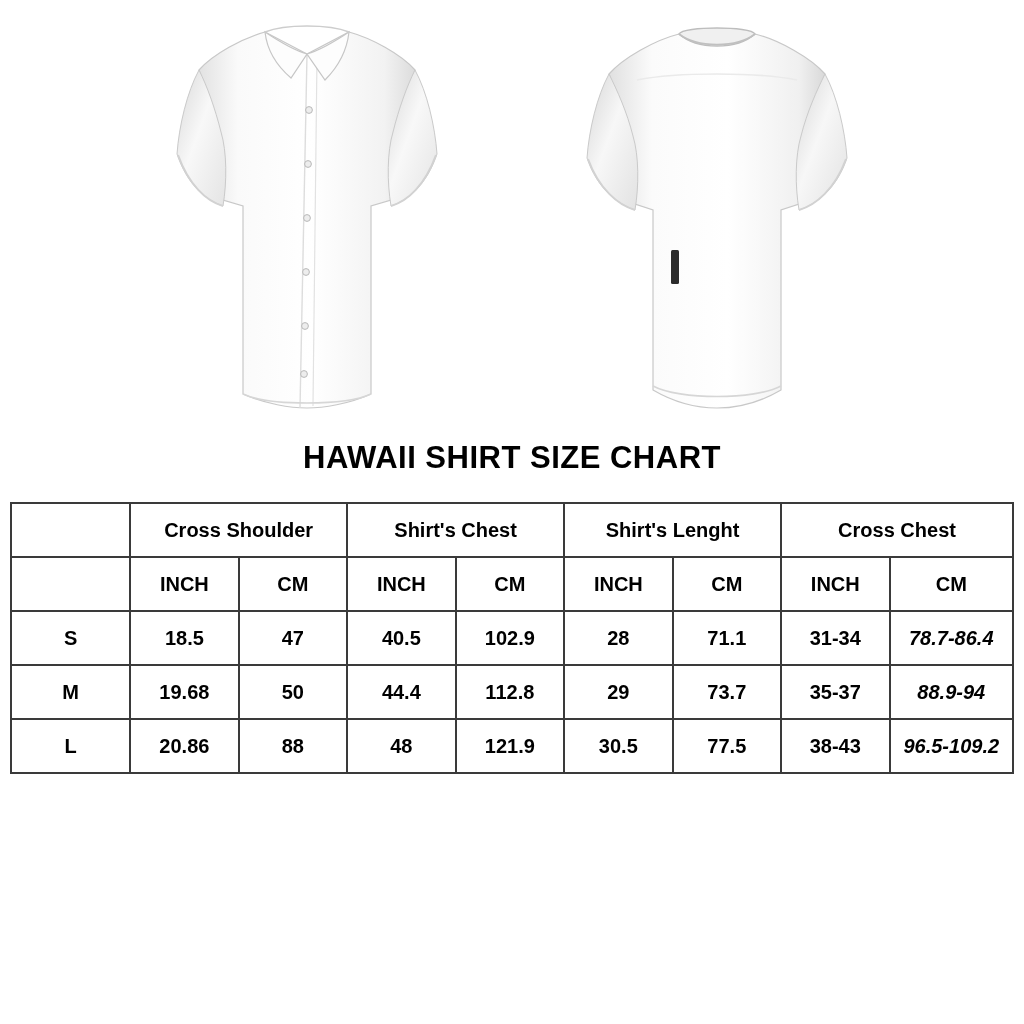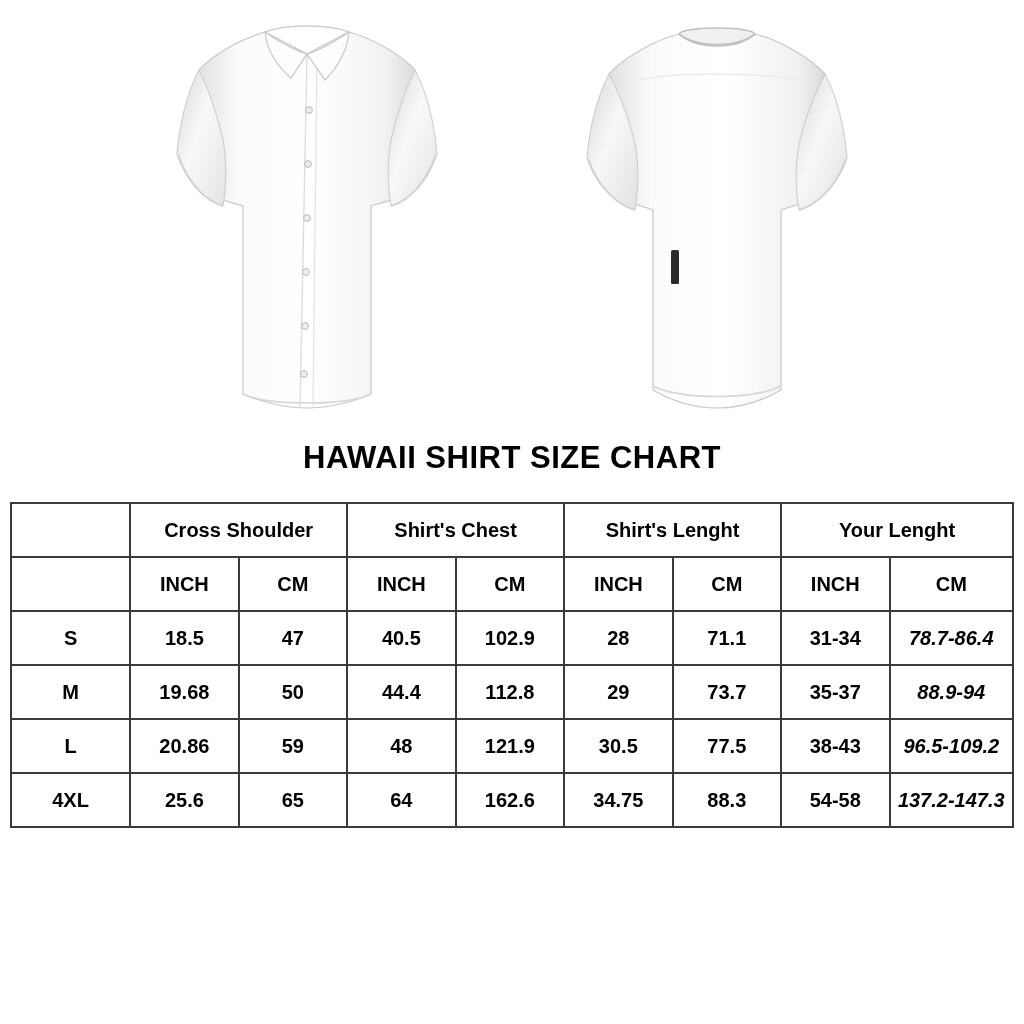--- a/index.html
+++ b/index.html
@@ -212,21 +212,21 @@
           <col class="col-cm">
         <col class="col-inch">
           <col class="col-cm-last">
       </colgroup>
       <thead>
         <tr>
           <th class="corner-blank"></th>
           <th class="group-head" colspan="2">Cross Shoulder</th>
           <th class="group-head" colspan="2">Shirt's Chest</th>
           <th class="group-head" colspan="2">Shirt's Lenght</th>
-          <th class="group-head" colspan="2">Your Lenght</th>
+          <th class="group-head" colspan="2">Cross Chest</th>
         </tr>
         <tr>
           <td></td>
           <td class="unit-inch">INCH</td>
           <td class="unit-cm">CM</td>
           <td class="unit-inch">INCH</td>
           <td class="unit-cm">CM</td>
           <td class="unit-inch">INCH</td>
           <td class="unit-cm">CM</td>
           <td class="unit-inch">INCH</td>
@@ -252,36 +252,25 @@
           <td class="val-inch">44.4</td>
           <td class="val-cm">112.8</td>
           <td class="val-inch">29</td>
           <td class="val-cm">73.7</td>
           <td class="val-inch">35-37</td>
           <td class="val-cm small-cm">88.9-94</td>
         </tr>
         <tr>
           <td class="size-label">L</td>
           <td class="val-inch">20.86</td>
-          <td class="val-cm">59</td>
+          <td class="val-cm">88</td>
           <td class="val-inch">48</td>
           <td class="val-cm">121.9</td>
           <td class="val-inch">30.5</td>
           <td class="val-cm">77.5</td>
           <td class="val-inch">38-43</td>
           <td class="val-cm small-cm">96.5-109.2</td>
         </tr>
-        <tr>
-          <td class="size-label">4XL</td>
-          <td class="val-inch">25.6</td>
-          <td class="val-cm">65</td>
-          <td class="val-inch">64</td>
-          <td class="val-cm">162.6</td>
-          <td class="val-inch">34.75</td>
-          <td class="val-cm">88.3</td>
-          <td class="val-inch">54-58</td>
-          <td class="val-cm small-cm">137.2-147.3</td>
-        </tr>
       </tbody>
     </table>
   </div>
 
 </div>
 
 </body></html>

